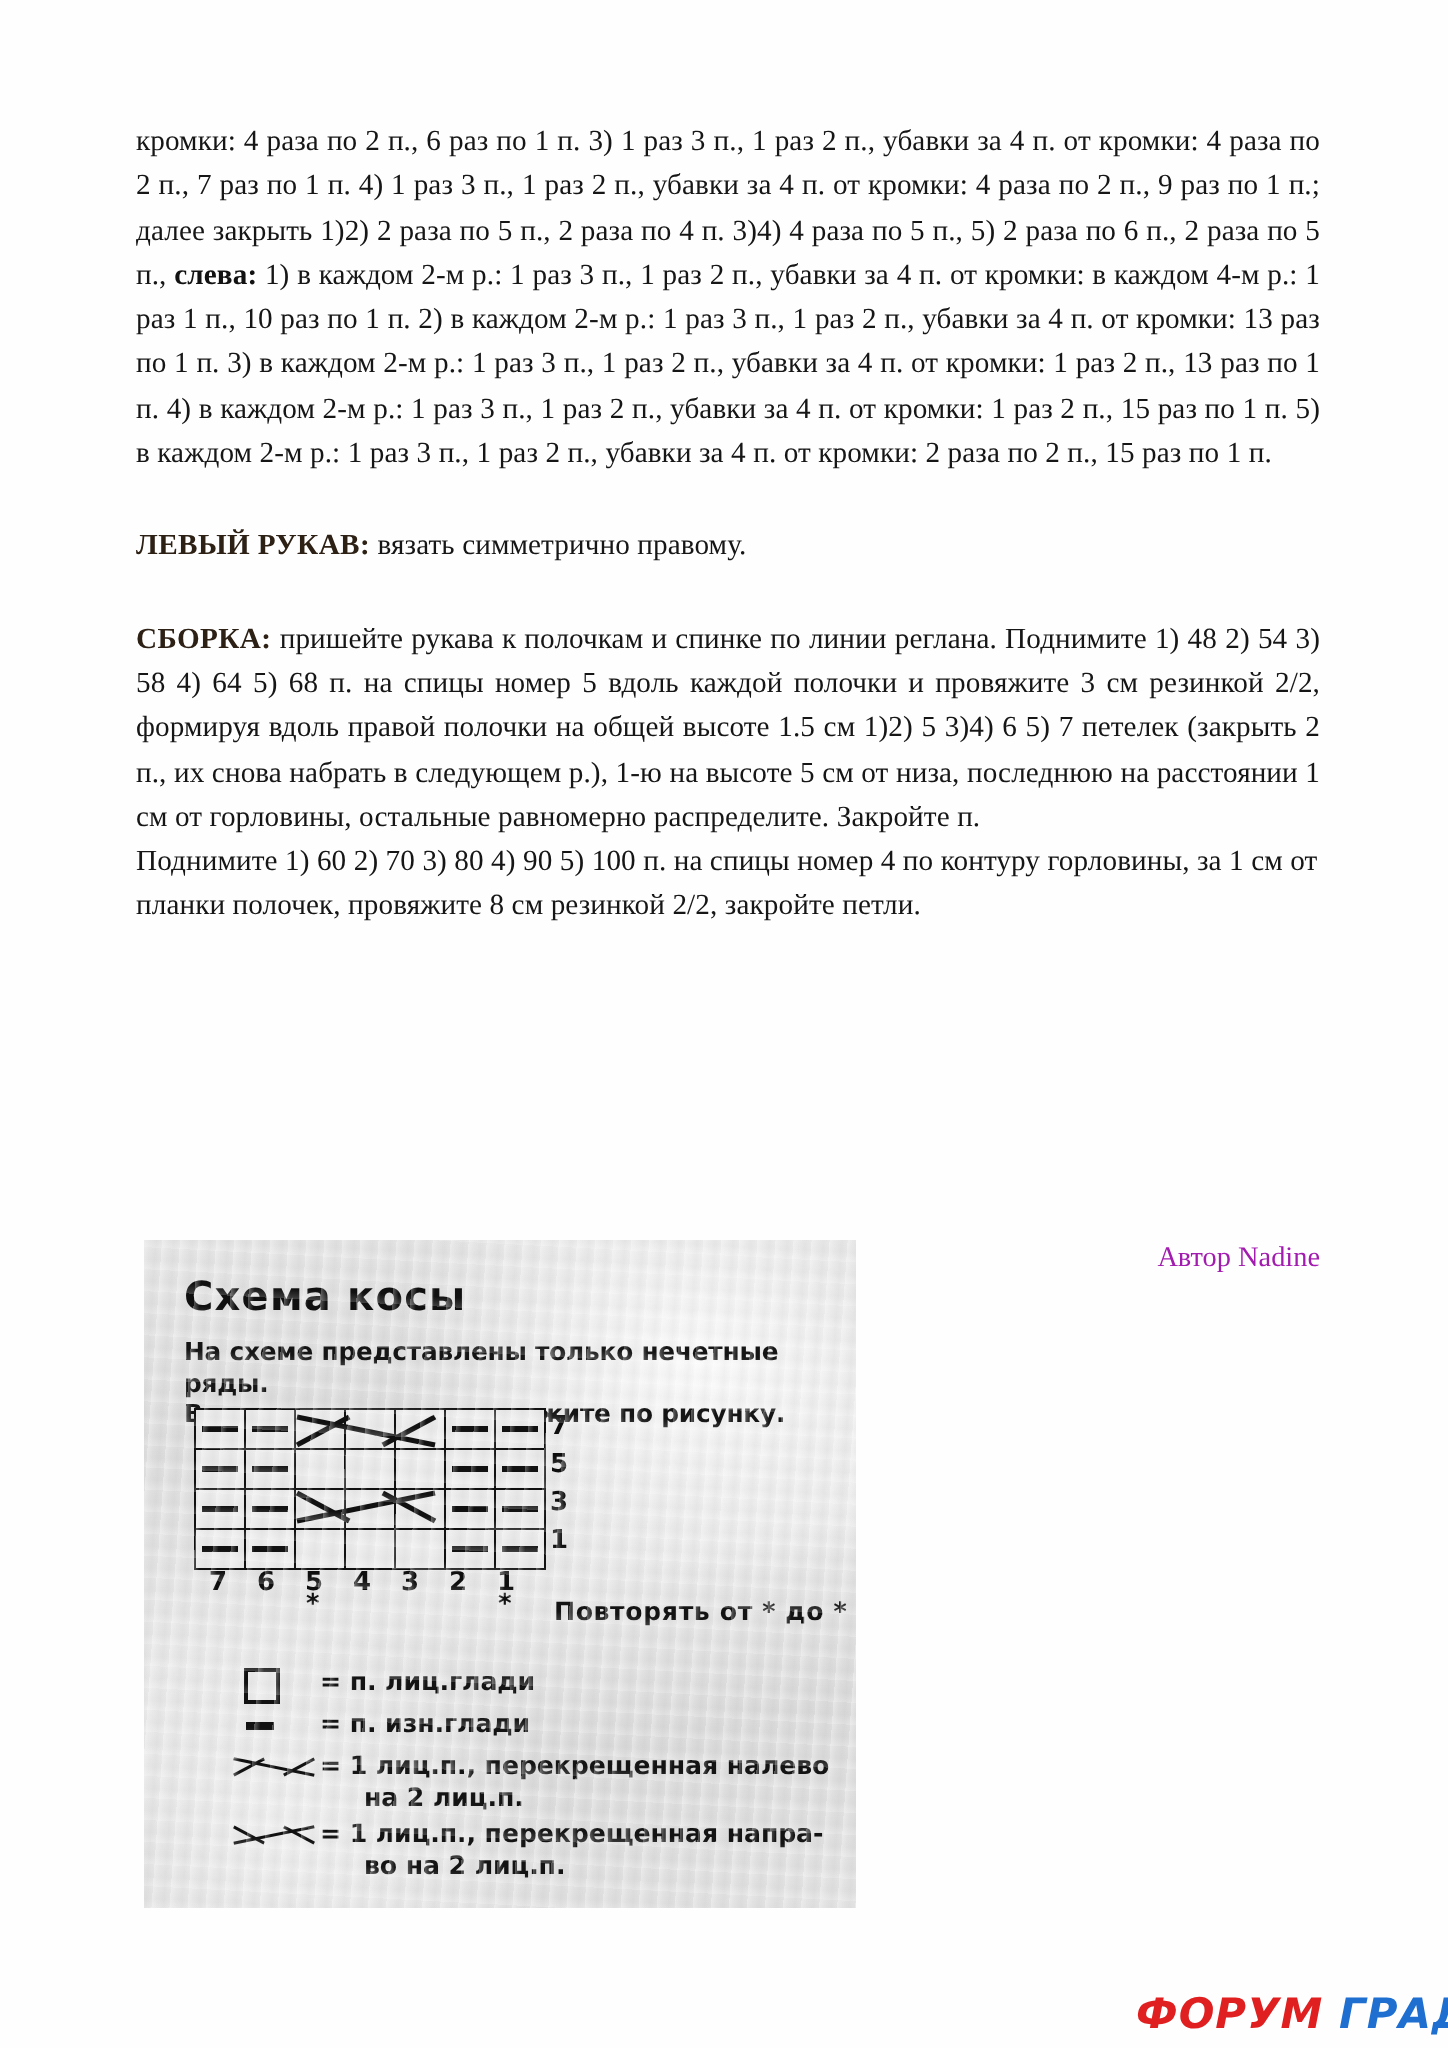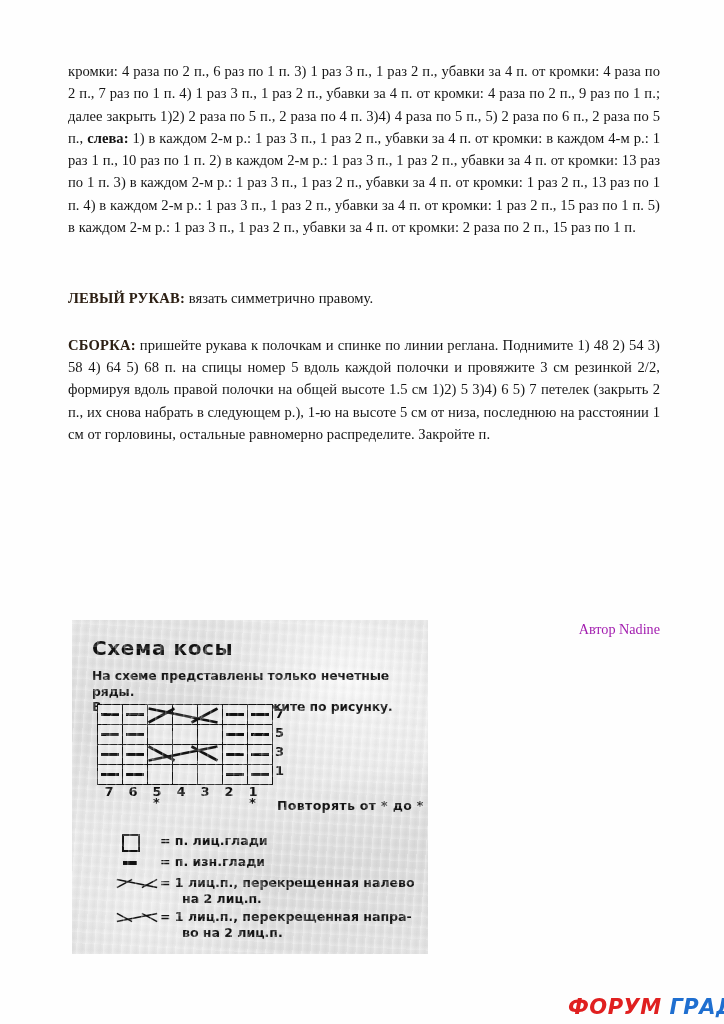--- a/index.html
+++ b/index.html
@@ -31,21 +31,21 @@
   }
 
   .para {
     font-size: 14.6px;
     line-height: 22.3px;
     text-align: justify;
     color: #161616;
     margin: 0;
     letter-spacing: 0.05px;
   }
-  .para.nojust { text-align: left; margin-top: 25px; }
+  .para.nojust { text-align: left; }
   .gap-md { height: 24px; }
 
   .hdr {
     font-weight: bold;
     color: #2d2014;
     letter-spacing: 0.2px;
   }
   .b { font-weight: bold; color: #121212; }
 
   
@@ -268,20 +268,21 @@
     <p class="para"><span>кромки: 4 раза по 2 п., 6 раз по 1 п. 3) 1 раз 3 п., 1 раз 2 п., убавки за 4 п. от кромки: 4 раза по 2 п., 7 раз по 1 п. 4) 1 раз 3 п., 1 раз 2 п., убавки за 4 п. от кромки: 4 раза по 2 п., 9 раз по 1 п.; далее закрыть 1)2) 2 раза по 5 п., 2 раза по 4 п. 3)4) 4 раза по 5 п., 5) 2 раза по 6 п., 2 раза по 5 п., </span><span class="b">слева:</span><span> 1) в каждом 2-м р.: 1 раз 3 п., 1 раз 2 п., убавки за 4 п. от кромки: в каждом 4-м р.: 1 раз 1 п., 10 раз по 1 п. 2) в каждом 2-м р.: 1 раз 3 п., 1 раз 2 п., убавки за 4 п. от кромки: 13 раз по 1 п. 3) в каждом 2-м р.: 1 раз 3 п., 1 раз 2 п., убавки за 4 п. от кромки: 1 раз 2 п., 13 раз по 1 п. 4) в каждом 2-м р.: 1 раз 3 п., 1 раз 2 п., убавки за 4 п. от кромки: 1 раз 2 п., 15 раз по 1 п. 5) в каждом 2-м р.: 1 раз 3 п., 1 раз 2 п., убавки за 4 п. от кромки: 2 раза по 2 п., 15 раз по 1 п.</span></p>
 
     <div class="gap-md"></div>
 
     <p class="para nojust"><span class="hdr">ЛЕВЫЙ РУКАВ:</span><span> вязать симметрично правому.</span></p>
 
     <div class="gap-md"></div>
 
     <p class="para"><span class="hdr">СБОРКА:</span><span> пришейте рукава к полочкам и спинке по линии реглана. Поднимите 1) 48 2) 54 3) 58 4) 64 5) 68 п. на спицы номер 5 вдоль каждой полочки и провяжите 3 см резинкой 2/2, формируя вдоль правой полочки на общей высоте 1.5 см 1)2) 5 3)4) 6 5) 7 петелек (закрыть 2 п., их снова набрать в следующем р.), 1-ю на высоте 5 см от низа, последнюю на расстоянии 1 см от горловины, остальные равномерно распределите. Закройте п.</span></p>
 
+    <p class="para nojust">Поднимите 1) 60 2) 70 3) 80 4) 90 5) 100 п. на спицы номер 4 по контуру горловины, за 1 см от планки полочек, провяжите 8 см резинкой 2/2, закройте петли.</p>
 
 
   </div>
 
   <div class="credit">
     <div>Автор Nadine</div>
   </div>
 
   <div class="chart-img">
 

